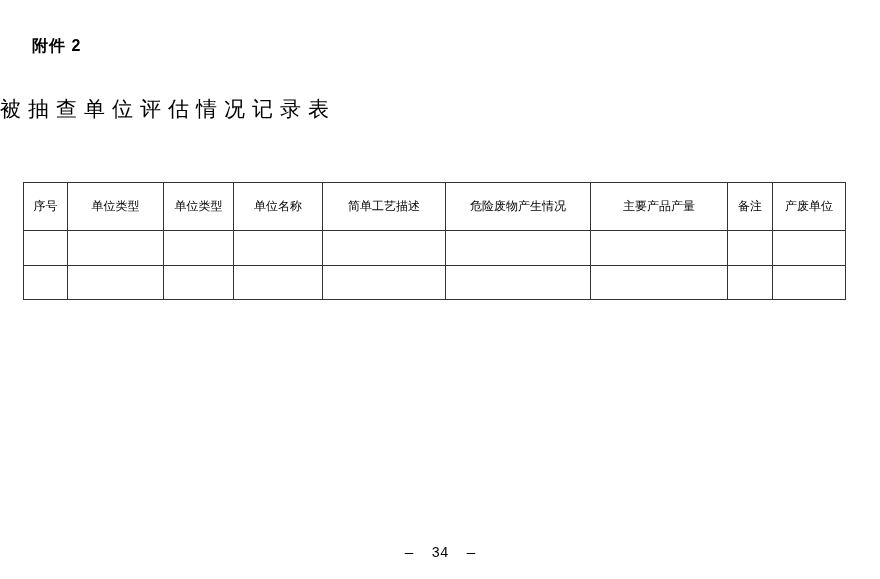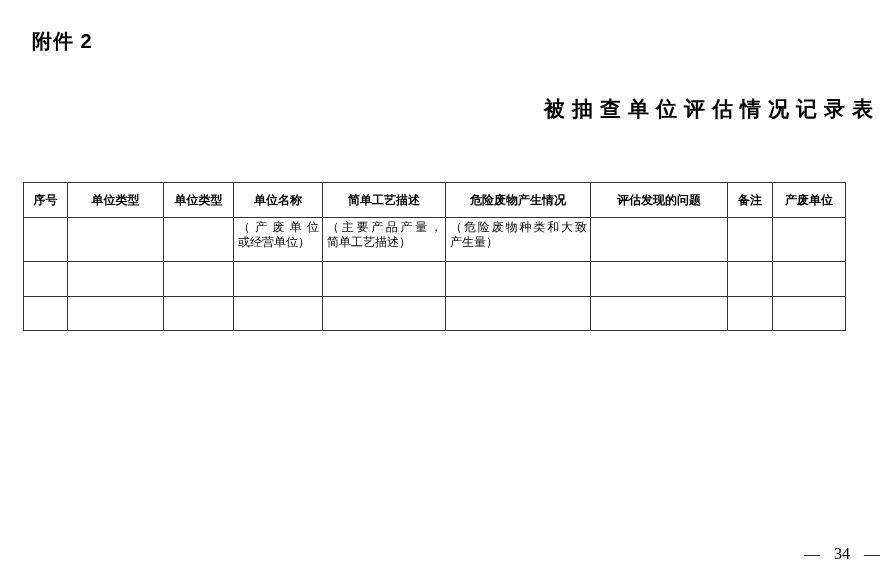--- a/index.html
+++ b/index.html
@@ -11,33 +11,33 @@
     height: 579px;
     background: #ffffff;
     color: #000000;
     font-family: "Liberation Sans", sans-serif;
     position: relative;
     overflow: hidden;
   }
   .attachment-label {
     position: absolute;
     left: 32px;
-    top: 28px;
-    font-size: 20px;
+    top: 36px;
+    font-size: 16px;
     font-weight: bold;
     letter-spacing: 1px;
   }
   .doc-title {
     position: absolute;
     left: 0;
     right: 0;
     top: 95px;
-    text-align: right;
+    text-align: left;
     font-size: 21px;
-    font-weight: bold;
+    font-weight: normal;
     letter-spacing: 7px;
   }
   table.record-table {
     position: absolute;
     left: 23px;
     top: 182px;
     width: 822px;
     border-collapse: collapse;
     table-layout: fixed;
   }
@@ -55,45 +55,45 @@
     border: 1px solid #333333;
     padding: 0;
     font-size: 12px;
     overflow: hidden;
   }
   .record-table tr.header-row { height: 35px; }
   .record-table tr.note-row   { height: 44px; }
   .record-table tr.blank-row-1 { height: 35px; }
   .record-table tr.blank-row-2 { height: 34px; }
   .record-table th {
-    font-weight: bold;
+    font-weight: normal;
     text-align: center;
     vertical-align: middle;
-    padding: 8px 2px;
+    padding: 15px 2px;
   }
   .record-table td.note-cell {
     vertical-align: top;
     text-align: left;
     padding: 2px 3px 0 4px;
     line-height: 15px;
   }
   .note-line { white-space: nowrap; }
   .note-line.jline {
     white-space: normal;
     text-align: justify;
     text-align-last: justify;
   }
   .page-number {
     position: absolute;
     left: 0;
     right: 0;
     top: 545px;
-    text-align: right;
-    font-family: Liberation Serif, serif;
-    font-size: 16px;
+    text-align: center;
+    font-family: Liberation Mono, monospace;
+    font-size: 14px;
     word-spacing: 10px;
   }
 </style>
 </head>
 <body>
 
 <div class="attachment-label">附件 2</div>
 
 <div class="doc-title">被抽查单位评估情况记录表</div>
 
@@ -110,43 +110,23 @@
       <col class="c9">
   </colgroup>
   <tbody>
     <tr class="header-row">
       <th>序号</th>
       <th>单位类型</th>
       <th>单位类型</th>
       <th>单位名称</th>
       <th>简单工艺描述</th>
       <th>危险废物产生情况</th>
-      <th>评估发现的问题</th>
+      <th>主要产品产量</th>
       <th>备注</th>
       <th>产废单位</th>
-    </tr>
-    <tr class="note-row">
-      <td></td>
-      <td></td>
-      <td></td>
-      <td class="note-cell">
-        <div class="note-line jline">（产废单位</div>
-        <div class="note-line">或经营单位）</div>
-      </td>
-      <td class="note-cell">
-        <div class="note-line jline">（主要产品产量，</div>
-        <div class="note-line">简单工艺描述）</div>
-      </td>
-      <td class="note-cell">
-        <div class="note-line jline">（危险废物种类和大致</div>
-        <div class="note-line">产生量）</div>
-      </td>
-      <td></td>
-      <td></td>
-      <td></td>
     </tr>
     <tr class="blank-row-1">
       <td></td>
       <td></td>
       <td></td>
       <td></td>
       <td></td>
       <td></td>
       <td></td>
       <td></td>

